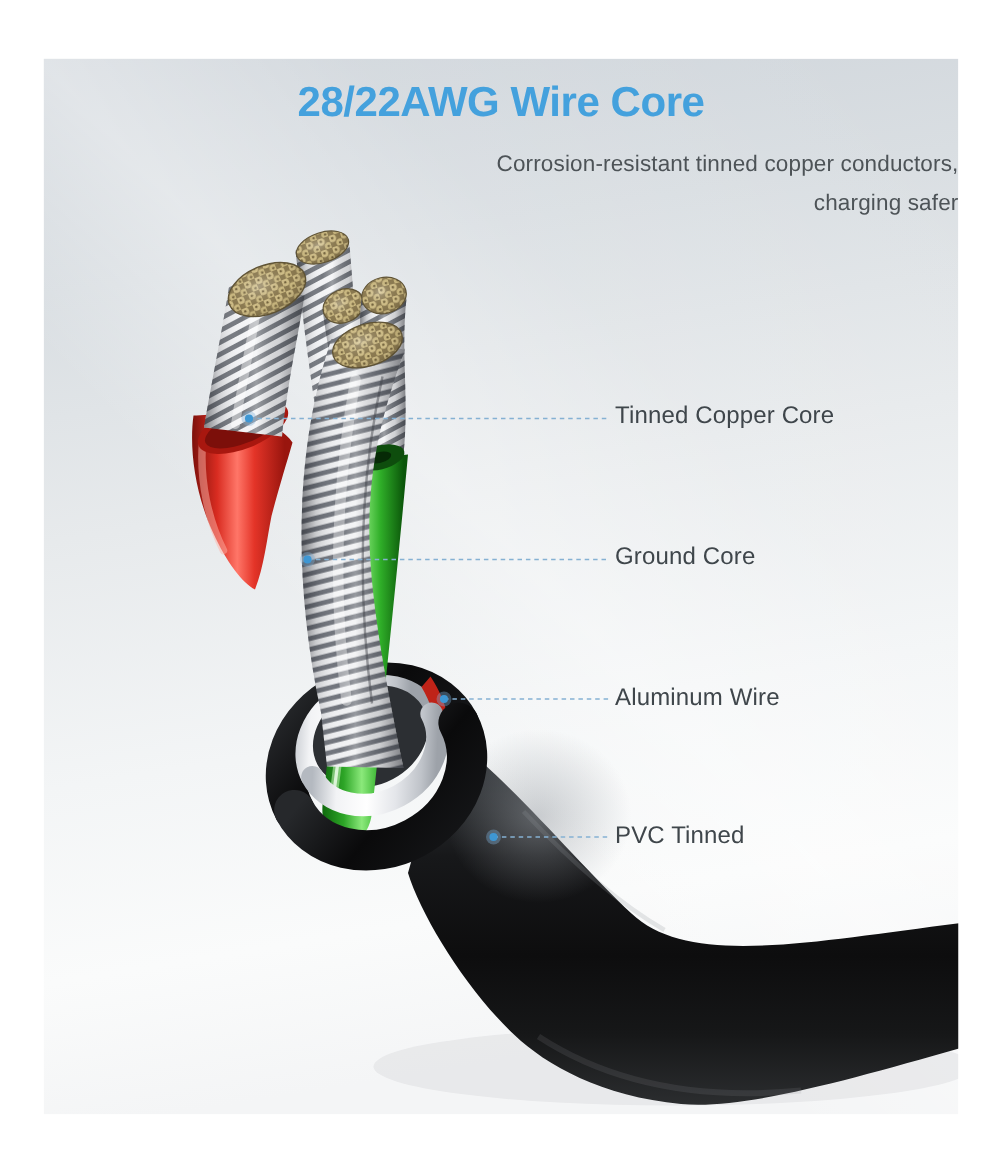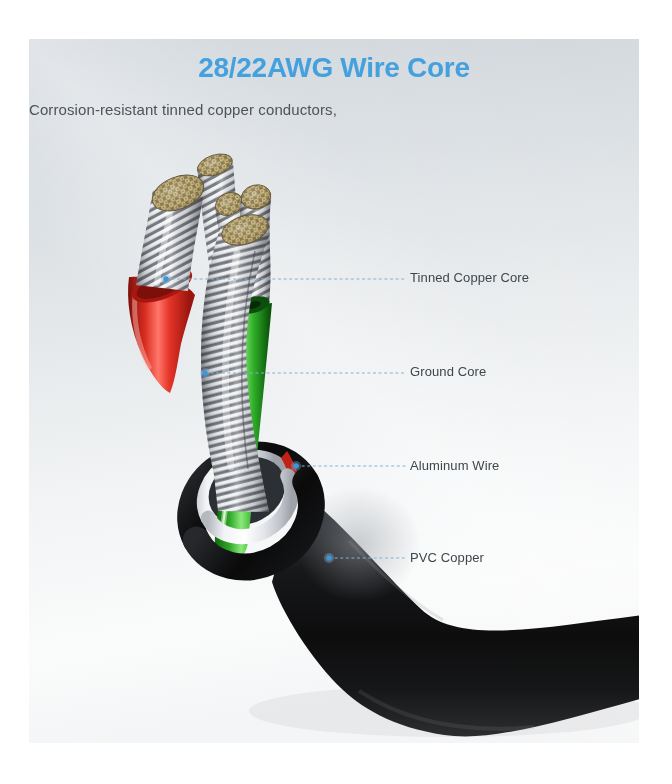--- a/index.html
+++ b/index.html
@@ -8,28 +8,28 @@
     font-family:"Liberation Sans", sans-serif;
     padding-left:16px;
   }
   .stage{position:absolute;left:29px;top:39px;width:610px;height:704px;overflow:hidden;}
   .stage svg{position:absolute;left:0;top:0;}
   .headline{
     position:absolute;top:13px;left:0;width:100%;text-align:center;
     font-size:28px;font-weight:bold;letter-spacing:-0.3px;color:#44a1dd;
   }
   .sub{
-    position:absolute;left:0;width:100%;text-align:left;
+    position:absolute;left:0;width:100%;text-align:right;
     font-size:15px;color:#4d5357;letter-spacing:0.1px;
   }
   .sub1{top:62px;}
   .sub2{top:88px;}
   .callout{
     position:absolute;left:381px;height:22px;line-height:22px;
-    font-size:13px;color:#3f464b;letter-spacing:0.1px;white-space:nowrap;
+    font-size:16px;color:#3f464b;letter-spacing:0.1px;white-space:nowrap;
   }
 </style>
 </head>
 <body>
 
 <div class="page">
   <div class="stage">
 
     <svg width="610" height="704" viewBox="0 0 610 704">
       <defs>
@@ -210,19 +210,20 @@
         <circle cx="176" cy="334" r="2.7" fill="#3e97d4"></circle>
         <circle cx="267" cy="427" r="5" fill="#82afd7" opacity="0.38"></circle>
         <circle cx="267" cy="427" r="2.7" fill="#3e97d4"></circle>
         <circle cx="300" cy="519" r="5" fill="#82afd7" opacity="0.38"></circle>
         <circle cx="300" cy="519" r="2.7" fill="#3e97d4"></circle>
       </g>
     </svg>
 
     <div class="headline">28/22AWG Wire Core</div>
     <div class="sub sub1">Corrosion-resistant tinned copper conductors,</div>
+    <div class="sub sub2">charging safer</div>
 
     <div class="callout" style="top:228px">Tinned Copper Core</div>
     <div class="callout" style="top:322px">Ground Core</div>
     <div class="callout" style="top:416px">Aluminum Wire</div>
-    <div class="callout" style="top:508px">PVC Copper</div>
+    <div class="callout" style="top:508px">PVC Tinned</div>
   </div>
 </div>
 
 </body></html>

